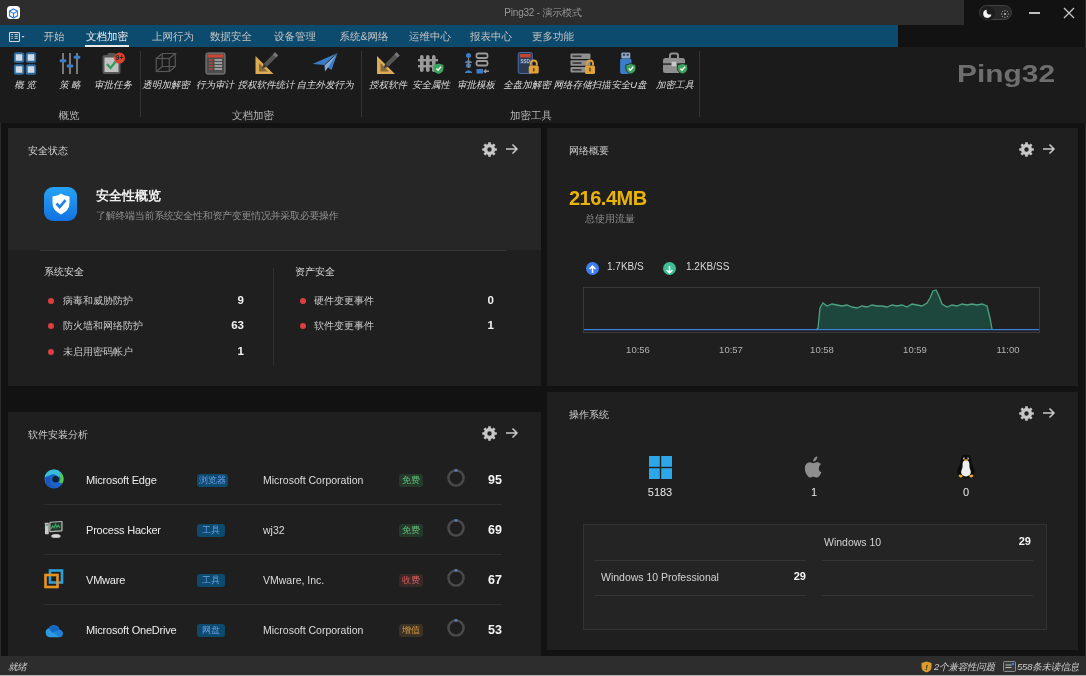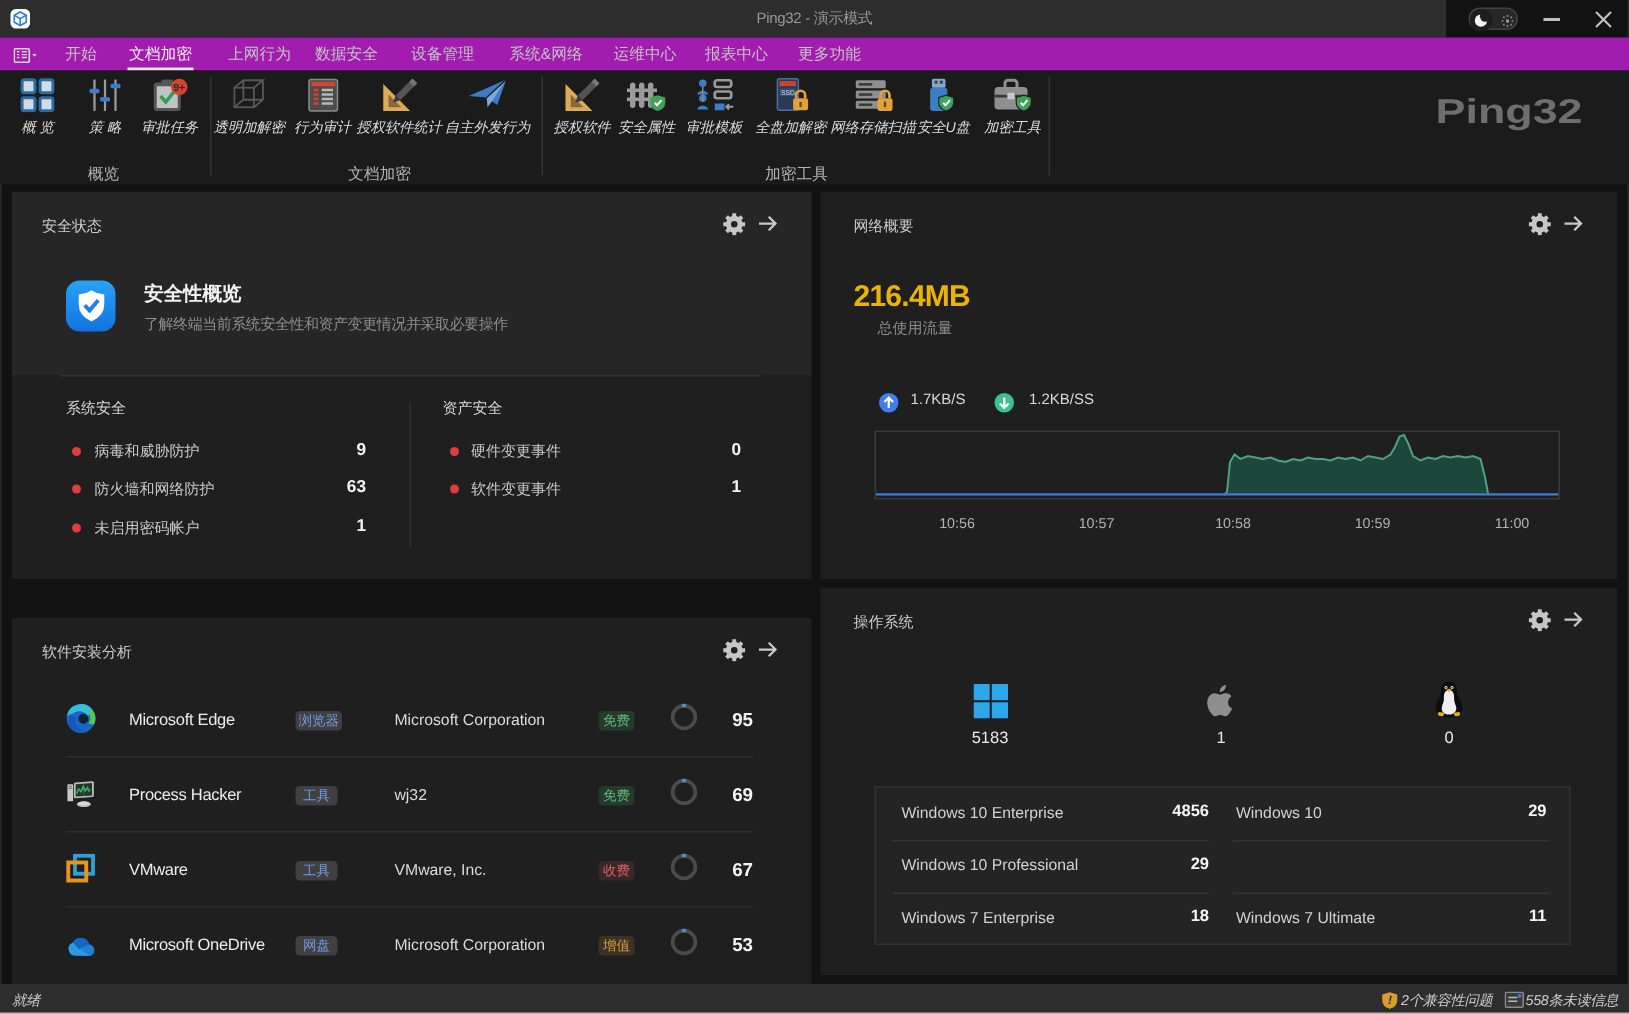--- a/index.html
+++ b/index.html
@@ -15,21 +15,21 @@
   #appicon { position:absolute; left:7px; top:6px; width:13px; height:13px; background:#fff; border-radius:3.5px; }
   #wintitle { position:absolute; left:0; top:0; width:1086px; height:25px; line-height:25px;
     text-align:center; color:#989898; font-size:10px; letter-spacing:-0.2px; }
   #toggle { position:absolute; left:979px; top:5px; width:33px; height:15px; border:1px solid #424242;
     border-radius:8px; background:#272727; }
   #toggle .moon { position:absolute; left:0px; top:0px; width:15px; height:15px; border-radius:50%;
     background:#1e1e1e; }
   #minbtn { position:absolute; left:1029px; top:12px; width:11px; height:2px; background:#bfbfbf; }
 
   
-  #menubar { position:absolute; left:0; top:25px; width:1086px; height:22px; background:#a21caf; }
+  #menubar { position:absolute; left:0; top:25px; width:898px; height:22px; background:#0c4a6e; }
   .tab { position:absolute; top:5px; transform:translateX(-50%); font-size:10.5px; line-height:13px; color:#c3c3c3; white-space:nowrap; }
   .tab.active { color:#f2f2f2; }
   .tab.active::after { content:""; position:absolute; left:-1px; right:-1px; bottom:-4px; height:2px; background:#e9e9e9; }
 
   
   #ribbon { position:absolute; left:0; top:47px; width:1086px; height:76px; background:#1b1b1b; }
   .ritem { position:absolute; top:5px; transform:translateX(-50%); text-align:center; }
   .ritem svg { display:block; margin:0 auto; }
   .rlabel { margin-top:4px; font-size:9.5px; color:#dcdcdc; white-space:nowrap;font-style:italic; }
   .rsep { position:absolute; top:4px; width:1px; height:66px; background:#333; }
@@ -70,21 +70,21 @@
     border:1px solid #3a3a3a; }
   .xlab { position:absolute; top:216px; transform:translateX(-50%); font-size:9.5px; color:#b2b2b2; }
 
   
   .swrow { position:absolute; left:0; width:533px; height:50px; }
   .swsep { position:absolute; left:36px; width:458px; height:1px; background:#2e2e2e; }
   .swicon { position:absolute; left:36px; top:15px; width:20px; height:20px; }
   .swname { position:absolute; left:78px; top:20px; font-size:11px; letter-spacing:-0.2px; color:#ececec; white-space:nowrap; }
   .swtag { position:absolute; left:189px; top:20px; height:13px; line-height:13px; padding:0 2px;
     border-radius:3px; font-size:9px; }
-  .tagblue { color:#6f9ce8; background:#404040; }
+  .tagblue { color:#6f9ce8; background:#0c4a6e; }
   .swco { position:absolute; left:255px; top:20px; font-size:10.5px; color:#dcdcdc; white-space:nowrap; }
   .pricetag { position:absolute; left:391px; top:20px; height:13px; line-height:13px; padding:0 3px;
     border-radius:3px; font-size:9px; }
   .tgreen { color:#5fb878; background:#253a2b; }
   .tred { color:#d65f5f; background:#3a2727; }
   .torange { color:#dd9c3f; background:#3a3224; }
   .swring { position:absolute; left:438px; top:14px; }
   .swscore { position:absolute; left:454px; top:19px; width:40px; font-size:12.5px; font-weight:700;
     color:#f5f5f5; text-align:right; }
 
@@ -535,40 +535,28 @@
         <circle cx="12" cy="4.4" r="1" fill="#fff"></circle>
       <circle cx="8.1" cy="4.5" r="0.5" fill="#000"></circle>
         <circle cx="11.9" cy="4.5" r="0.5" fill="#000"></circle>
       <path d="M8 5.8 L10 5.2 L12 5.8 L10 7.4 Z" fill="#f0a81c"></path>
       <path d="M3.4 20.6 C2 21.2 2.6 23 4.4 23.4 C6.2 23.8 7 22.6 6.6 21.2 Z" fill="#f0a81c"></path>
       <path d="M16.6 20.6 C18 21.2 17.4 23 15.6 23.4 C13.8 23.8 13 22.6 13.4 21.2 Z" fill="#f0a81c"></path>
       </svg>
     <div class="oscount" style="left:419px">0</div>
     <div id="ostable">
 
-      <div class="otrow" style="left:17px; top:0; width:205px">
-          <div class="otlabel">Windows 10 Enterprise</div>
-          <div class="otval" style="left:145px">4856</div>
-        </div>
       <div class="otrow" style="left:240px; top:0; width:205px">
           <div class="otlabel">Windows 10</div>
           <div class="otval" style="left:147px">29</div>
         </div>
       <div class="otrow" style="left:17px; top:35px; width:205px">
           <div class="otlabel">Windows 10 Professional</div>
           <div class="otval" style="left:145px">29</div>
         </div>
-      <div class="otrow" style="left:17px; top:70px; width:205px">
-          <div class="otlabel">Windows 7 Enterprise</div>
-          <div class="otval" style="left:145px">18</div>
-        </div>
-      <div class="otrow" style="left:240px; top:70px; width:205px">
-          <div class="otlabel">Windows 7 Ultimate</div>
-          <div class="otval" style="left:147px">11</div>
-        </div>
       <div class="otsep" style="left:11px; top:35px; width:211px"></div>
       <div class="otsep" style="left:11px; top:70px; width:211px"></div>
       <div class="otsep" style="left:238px; top:35px; width:211px"></div>
       <div class="otsep" style="left:238px; top:70px; width:211px"></div>
     </div>
   </div>
 
   <div id="statusbar">
     <div class="abs" style="left:8px; top:5px">就绪</div>
     <svg class="abs" style="left:921px; top:4.5px" width="11" height="12" viewBox="0 0 11 12">

